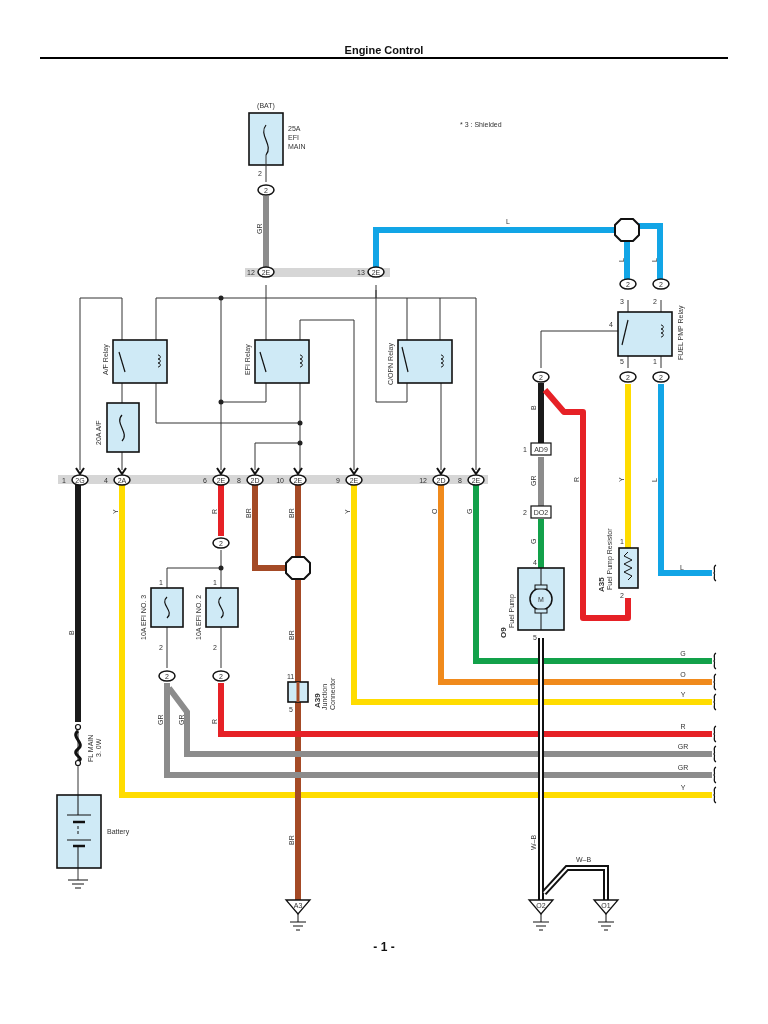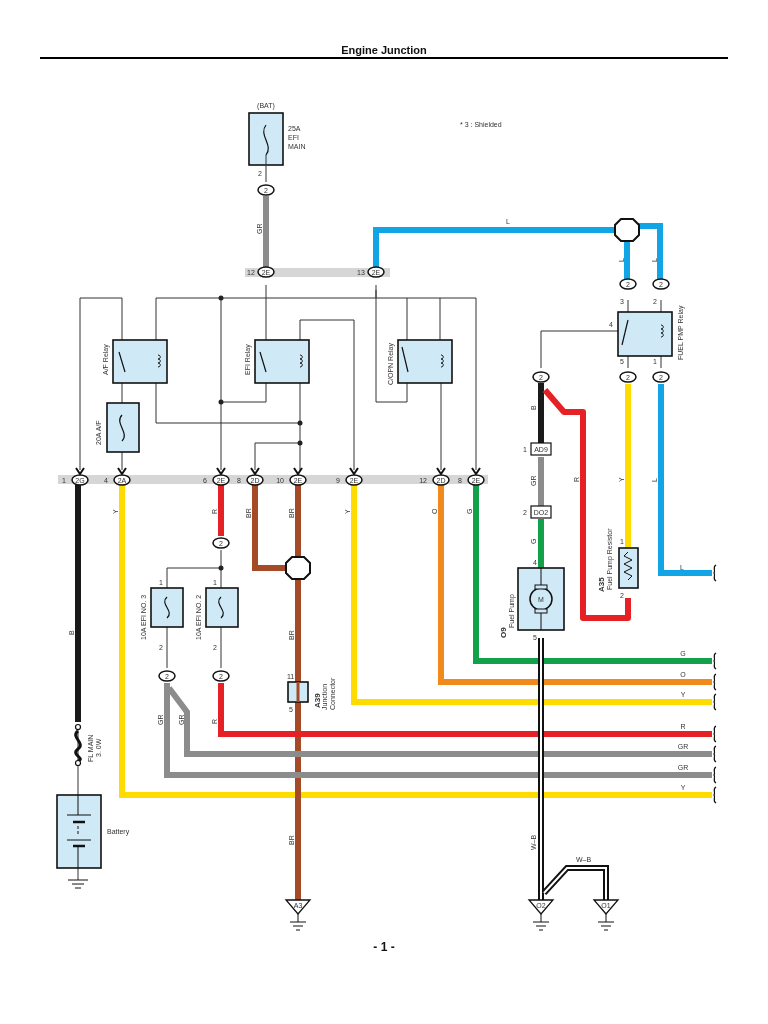--- a/index.html
+++ b/index.html
@@ -9,21 +9,21 @@
   #footer { position: absolute; left: 0; width: 768px; top: 940px; text-align: center; font-size: 12px; font-weight: bold; color: #111; }
   svg#diagram { position: absolute; left: 0; top: 0; }
   svg text { font-family: "Liberation Sans", sans-serif; fill: #333; }
   .lbl { font-size: 7px; }
   .comp { fill: #cfeaf6; stroke: #111; stroke-width: 1.6; }
   .thin { stroke: #333; stroke-width: 1; fill: none; }
 </style>
 </head>
 <body>
 
-<div id="title">Engine Junction</div>
+<div id="title">Engine Control</div>
 <div id="rule"></div>
 
 <svg id="diagram" width="768" height="1024" viewBox="0 0 768 1024">
 
   <rect x="245" y="268" width="145" height="9" fill="#d6d6d6"></rect>
   <rect x="58" y="475" width="430" height="9" fill="#d6d6d6"></rect>
 
   <path d="M266,196 V272" stroke="#8c8c8c" stroke-width="6" fill="none"></path>
 
   <path d="M376,272 V230 H627 M627,226 H660 V280 M627,236 V280" stroke="#12a5e6" stroke-width="6" fill="none"></path>

